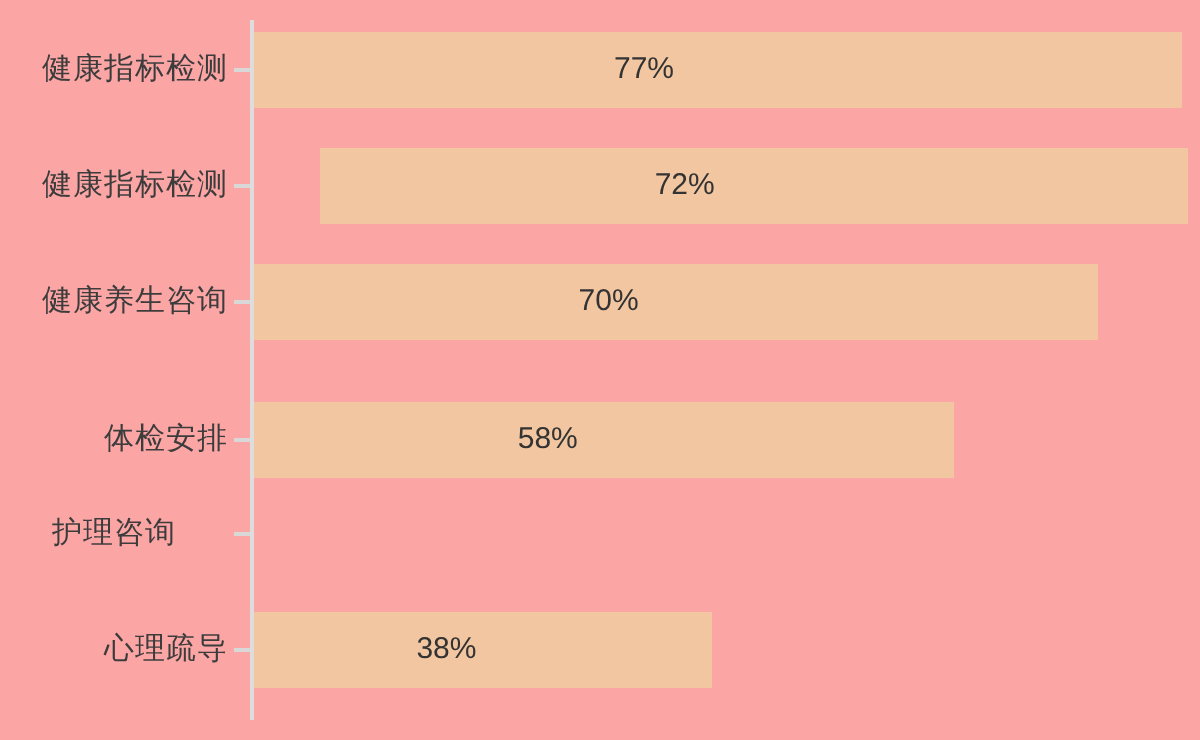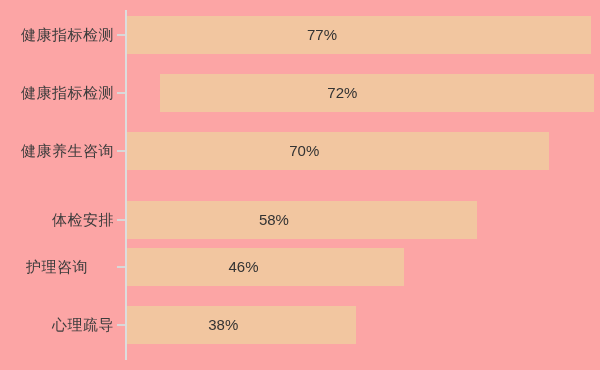--- a/index.html
+++ b/index.html
@@ -128,24 +128,20 @@
     <div class="tick-mark" style="background: rgb(216, 216, 216);"></div>
     <div class="bar-track" style="width: 349.74px;">
       <div class="bar-fill" style="width: 349.74px; background: rgb(242, 198, 160);"></div>
       <div class="bar-value" style="left: 146.891px; color: rgb(51, 51, 51);">58%</div>
     </div>
   </div>
 
   <div class="bar-row" style="top:248px;">
     <div class="cat-label" style="color: rgb(60, 60, 60); text-align: center;">护理咨询</div>
     <div class="tick-mark" style="background: rgb(216, 216, 216);"></div>
-    <div class="bar-track" style="width: 277.38px;">
-      <div class="bar-fill" style="width: 277.38px; background: rgb(242, 198, 160);"></div>
-      <div class="bar-value" style="left: 116.5px; color: rgb(51, 51, 51);">46%</div>
-    </div>
   </div>
 
   <div class="bar-row" style="top:306px;">
     <div class="cat-label" style="color: rgb(60, 60, 60);">心理疏导</div>
     <div class="tick-mark" style="background: rgb(216, 216, 216);"></div>
     <div class="bar-track" style="width: 185px;">
       <div class="bar-fill" style="width: 229.14px; background: rgb(242, 198, 160);"></div>
       <div class="bar-value" style="left: 96.2388px; color: rgb(51, 51, 51);">38%</div>
     </div>
   </div>

